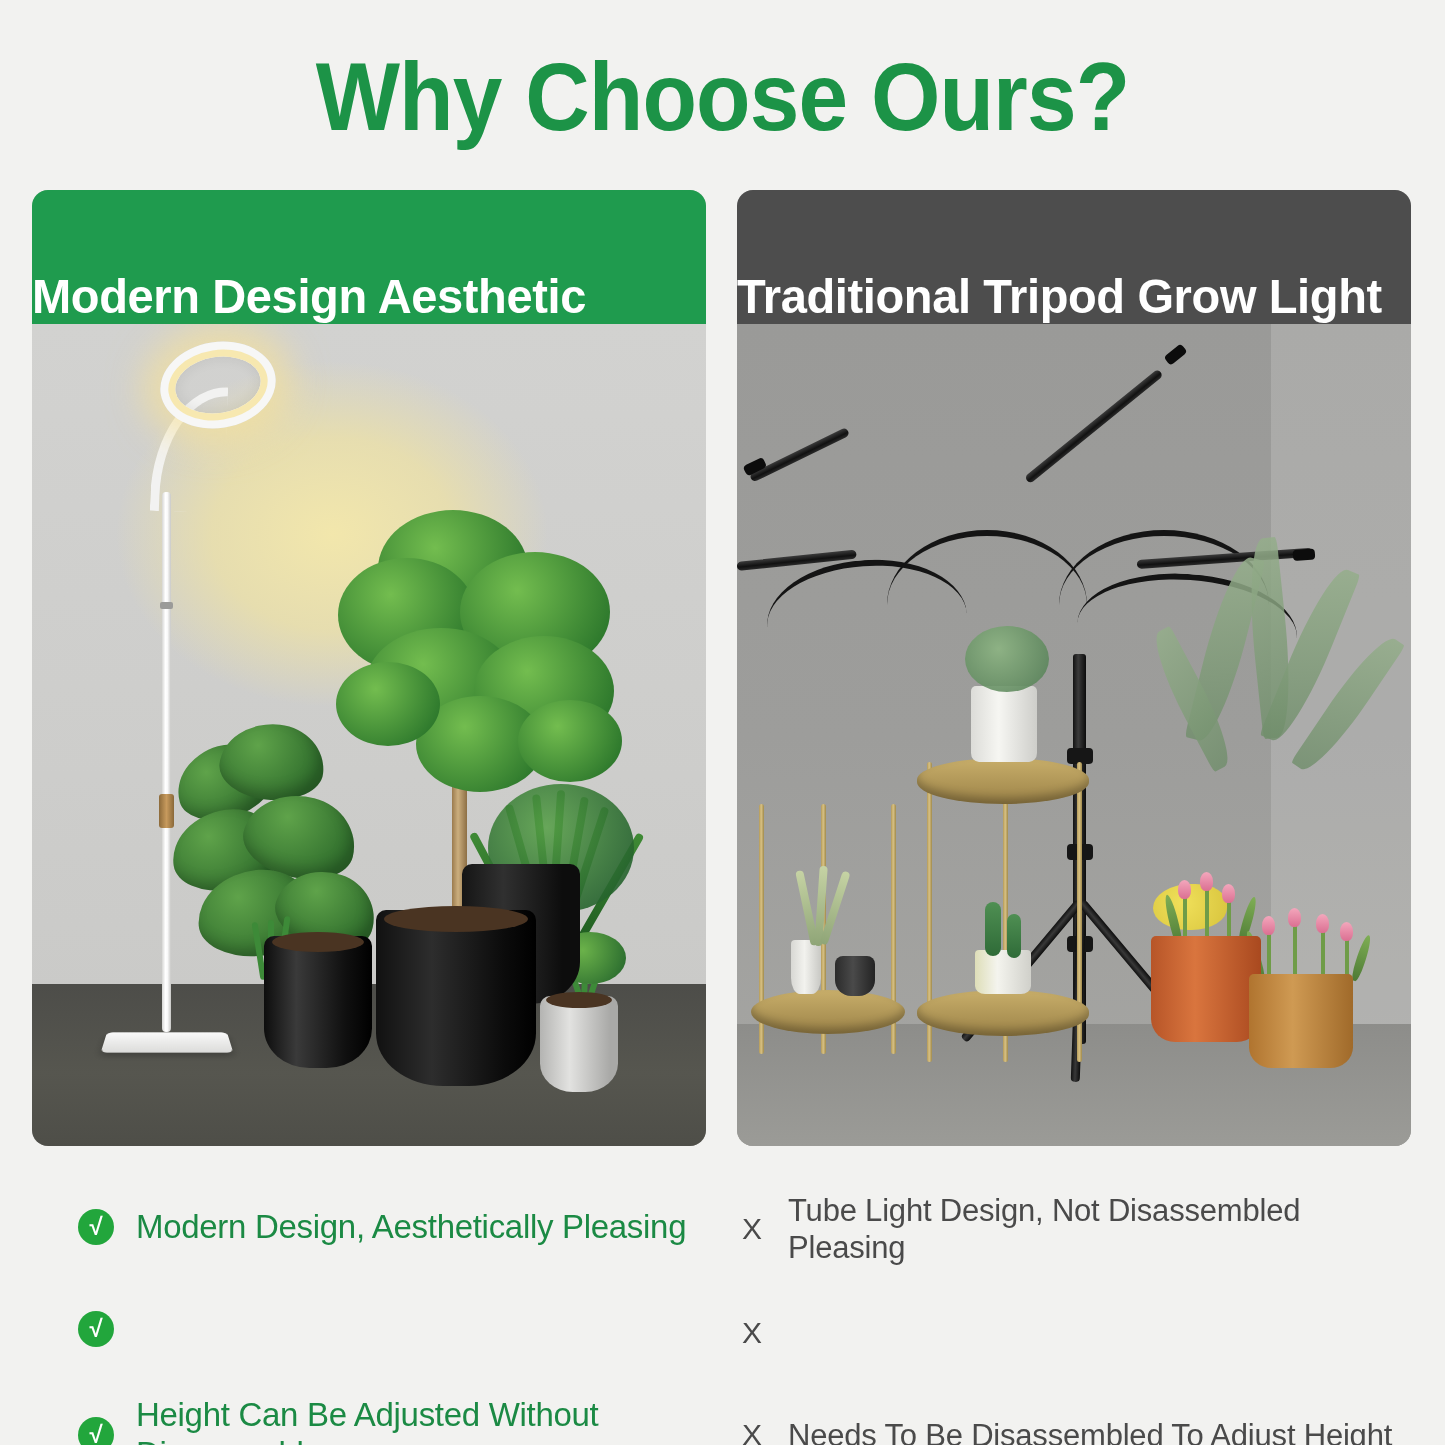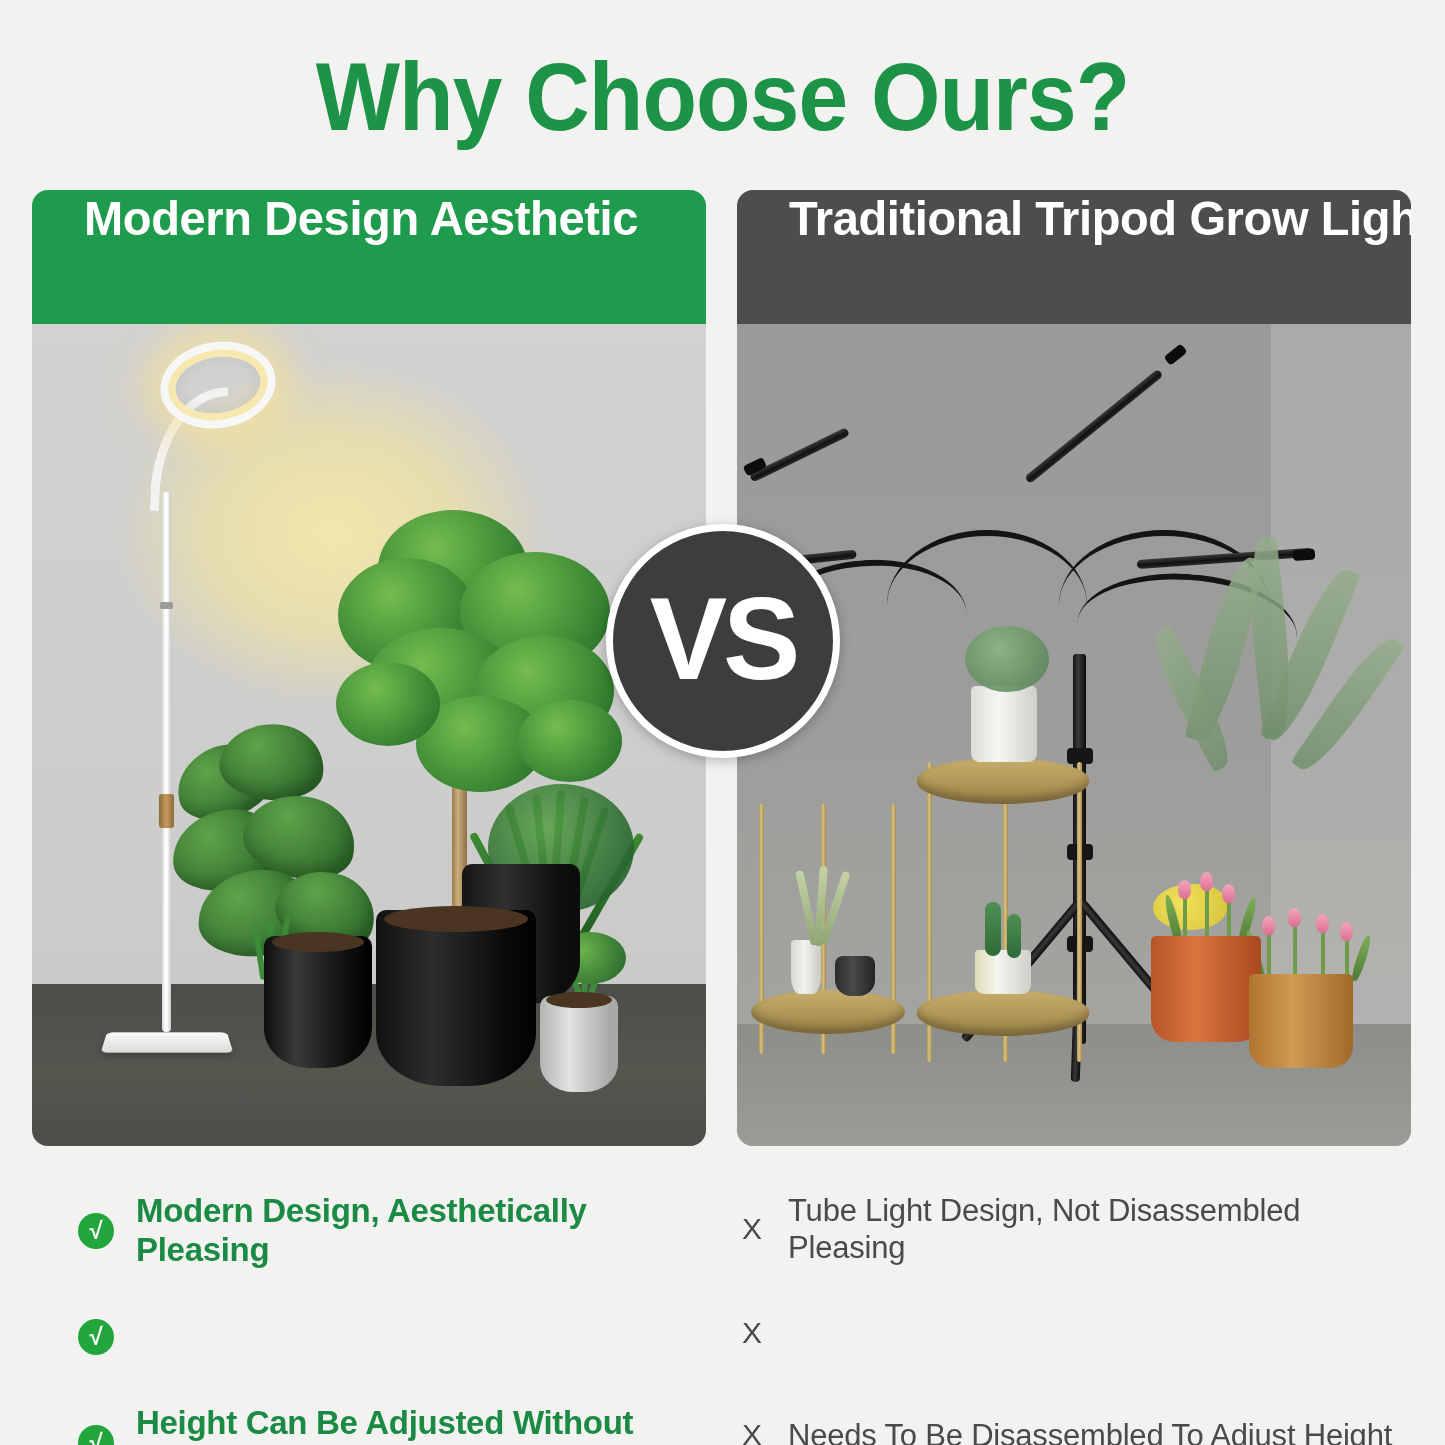--- a/index.html
+++ b/index.html
@@ -40,22 +40,21 @@
     overflow:hidden;
     background:#c9c9c7;
   }
   .panel.left { left:32px; }
   .panel.right{ left:737px; }
 
   .panel-header{
     position:relative;
     height:134px;
     display:flex;
-    align-items:flex-start;
-    padding-left:52px;
+    align-items:flex-end;
     z-index:6;
   }
   .panel.left  .panel-header{ background:#1f9b4e; }
   .panel.right .panel-header{ background:#4d4d4d; }
 
   .panel-header-title{
     color:#ffffff;
     font-size:49px;
     font-weight:bold;
     letter-spacing:-0.4px;
@@ -349,21 +348,21 @@
     color:#ffffff;
     display:flex; align-items:center; justify-content:center;
     font-size:24px;
     font-weight:bold;
     line-height:1;
     margin-right:22px;
   }
   .pro-text{
     color:#1b8a44;
     font-size:33px;
-    font-weight:bold;
+    font-weight:normal;
     line-height:1.18;
     letter-spacing:-0.3px;
   }
   .x-mark{
     flex:0 0 auto;
     width:28px;
     color:#4a4a4a;
     font-size:30px;
     font-weight:normal;
     margin-right:18px;
@@ -543,23 +542,20 @@
         <div class="tulip" style="left:51px; top:4px;"></div>
         <div class="tulip" style="left:79px; top:10px;"></div>
         <div class="tulip" style="left:103px;top:18px;"></div>
       </div>
 
       <div class="terracotta tc-a"></div>
       <div class="terracotta tc-b"></div>
     </div>
   </div>
 
-  <div class="vs-badge">
-    <span class="vs-text">VS</span>
-  </div>
 
   <div class="bullets pros">
     <div class="bullet-row">
       <span class="check-badge">√</span>
       <span class="pro-text">Modern Design, Aesthetically Pleasing</span>
     </div>
     <div class="bullet-row">
       <span class="check-badge">√</span>
     </div>
     <div class="bullet-row">

